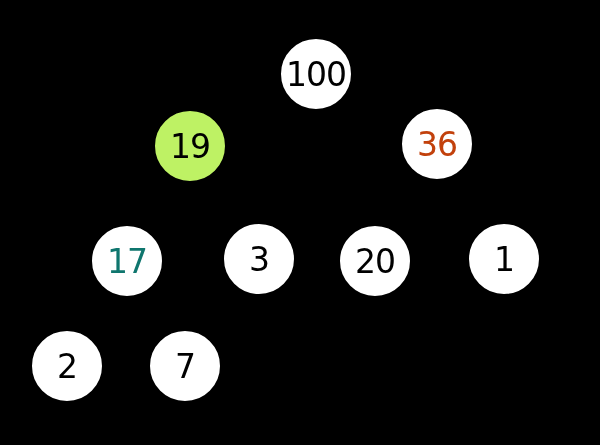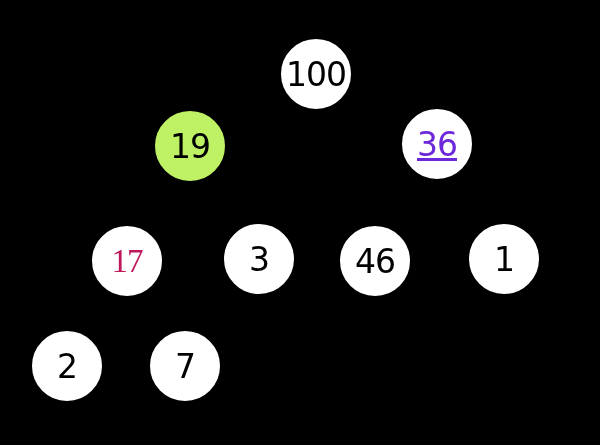--- a/index.html
+++ b/index.html
@@ -50,31 +50,31 @@
       <line x1="127" y1="261" x2="67" y2="366" stroke="#000000" stroke-width="1.5"></line>
       <line x1="127" y1="261" x2="185" y2="366" stroke="#000000" stroke-width="1.5"></line>
     </svg>
 
 <div class="tree-node" style="width: 74px; height: 74px; left: 279px; top: 37px; background: rgb(255, 255, 255); border: 2px solid rgb(0, 0, 0); color: rgb(0, 0, 0);">
       <span class="node-label">100</span>
     </div>
     <div class="tree-node" style="width: 74px; height: 74px; left: 153px; top: 109px; background: #bef264; border: 2px solid rgb(0, 0, 0); color: rgb(0, 0, 0);">
       <span class="node-label">19</span>
     </div>
-    <div class="tree-node" style="width: 74px; height: 74px; left: 400px; top: 107px; background: rgb(255, 255, 255); border: 2px solid rgb(0, 0, 0); color: #6d28d9; text-decoration: underline;">
+    <div class="tree-node" style="width: 74px; height: 74px; left: 400px; top: 107px; background: rgb(255, 255, 255); border: 2px solid rgb(0, 0, 0); color: #c2410c;">
       <span class="node-label">36</span>
     </div>
-    <div class="tree-node" style="width: 74px; height: 74px; left: 90px; top: 224px; background: rgb(255, 255, 255); border: 2px solid rgb(0, 0, 0); color: #be185d; font-family: Liberation Serif, serif;">
+    <div class="tree-node" style="width: 74px; height: 74px; left: 90px; top: 224px; background: rgb(255, 255, 255); border: 2px solid rgb(0, 0, 0); color: #0f766e;">
       <span class="node-label">17</span>
     </div>
     <div class="tree-node" style="width: 74px; height: 74px; left: 222px; top: 222px; background: rgb(255, 255, 255); border: 2px solid rgb(0, 0, 0); color: rgb(0, 0, 0);">
       <span class="node-label">3</span>
     </div>
     <div class="tree-node" style="width: 74px; height: 74px; left: 338px; top: 224px; background: rgb(255, 255, 255); border: 2px solid rgb(0, 0, 0); color: rgb(0, 0, 0);">
-      <span class="node-label">46</span>
+      <span class="node-label">20</span>
     </div>
     <div class="tree-node" style="width: 74px; height: 74px; left: 467px; top: 222px; background: rgb(255, 255, 255); border: 2px solid rgb(0, 0, 0); color: rgb(0, 0, 0);">
       <span class="node-label">1</span>
     </div>
     <div class="tree-node" style="width: 74px; height: 74px; left: 30px; top: 329px; background: rgb(255, 255, 255); border: 2px solid rgb(0, 0, 0); color: rgb(0, 0, 0);">
       <span class="node-label">2</span>
     </div>
     <div class="tree-node" style="width: 74px; height: 74px; left: 148px; top: 329px; background: rgb(255, 255, 255); border: 2px solid rgb(0, 0, 0); color: rgb(0, 0, 0);">
       <span class="node-label">7</span>
     </div>

